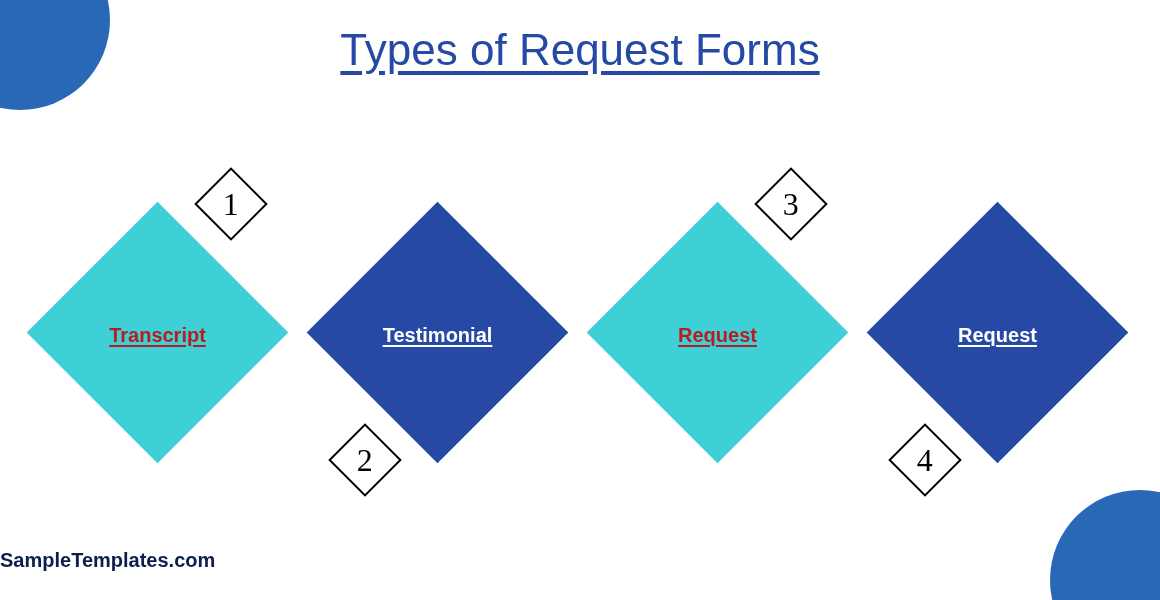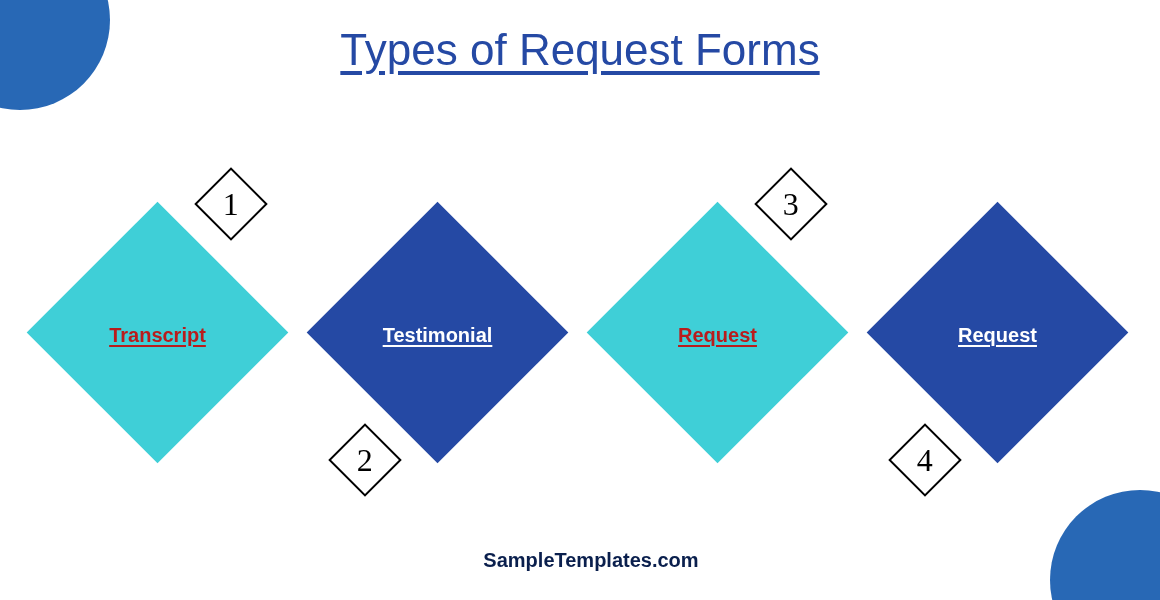--- a/index.html
+++ b/index.html
@@ -36,24 +36,23 @@
     font-size: 44px;
     font-weight: 400;
     text-decoration: underline;
     text-underline-offset: 6px;
   }
   .footer {
     position: absolute;
     bottom: 28px;
     left: 0;
     right: 6px;
-    text-align: center;
+    text-align: left;
     font-size: 20px;
     font-weight: 900;
-    padding-left: 28px;
   }
   .diamond-group {
     position: absolute;
   }
   .diamond {
     position: absolute;
     width: 185px;
     height: 185px;
     transform: rotate(45deg);
     left: 0;

